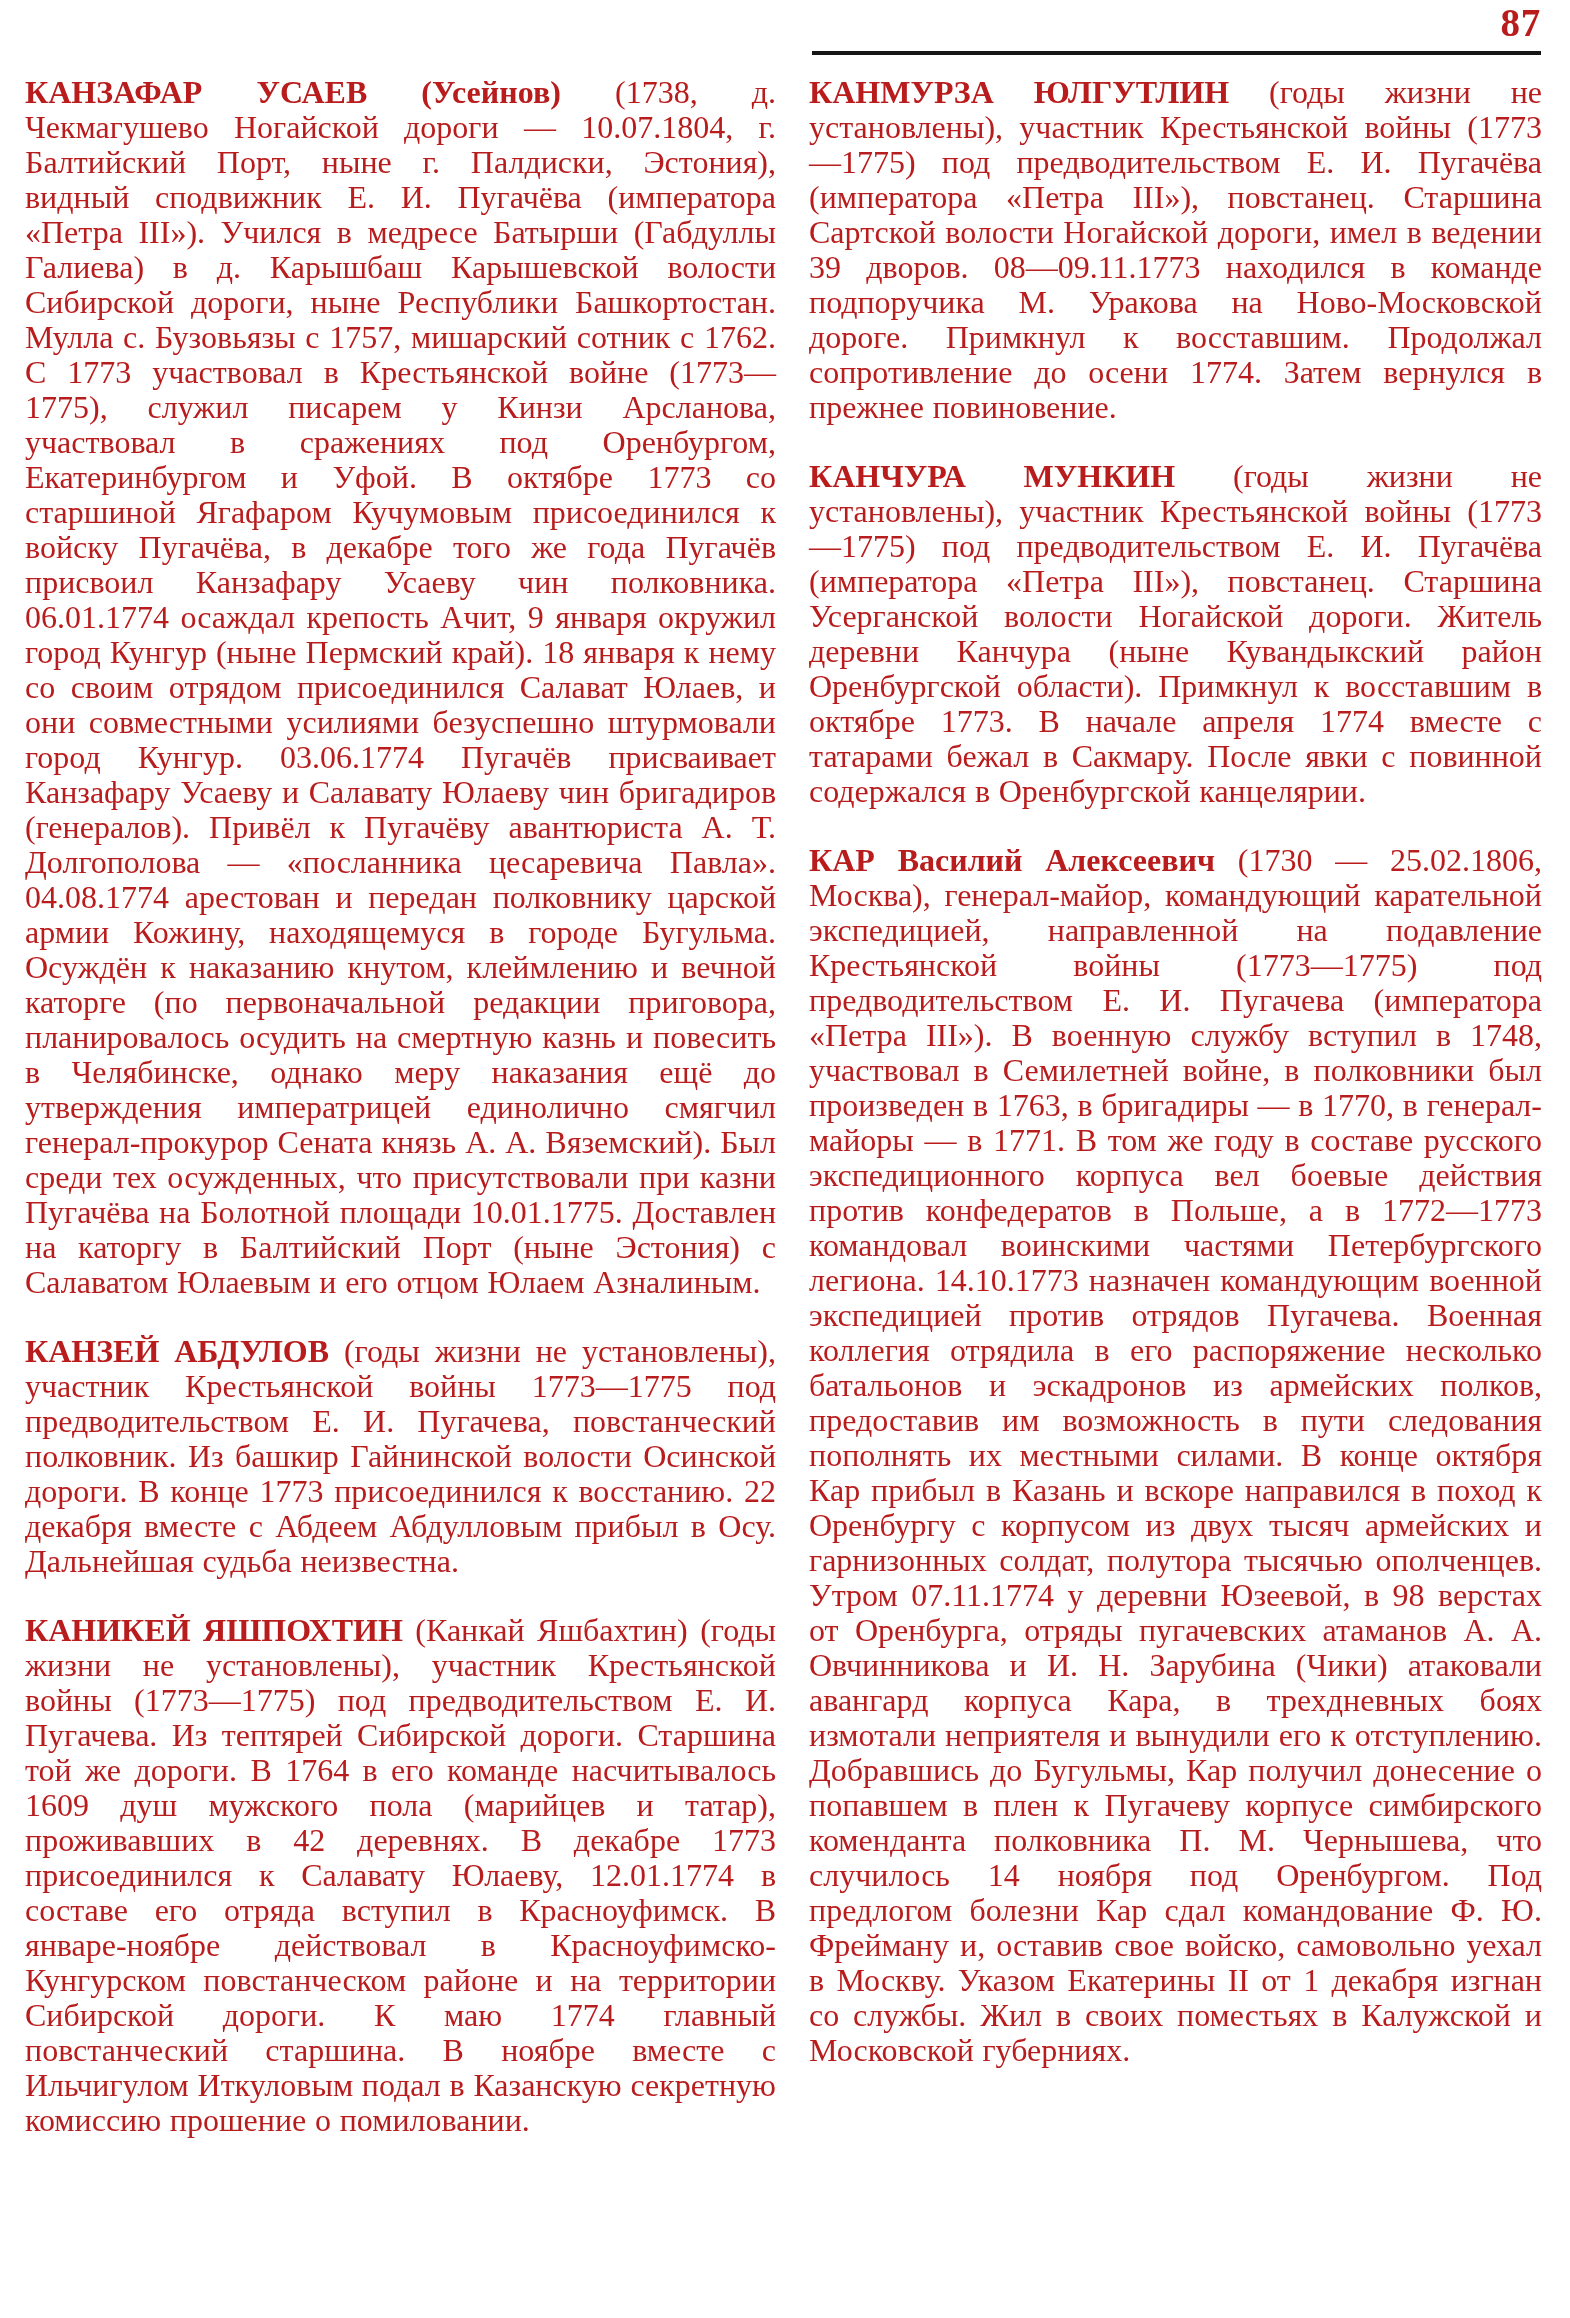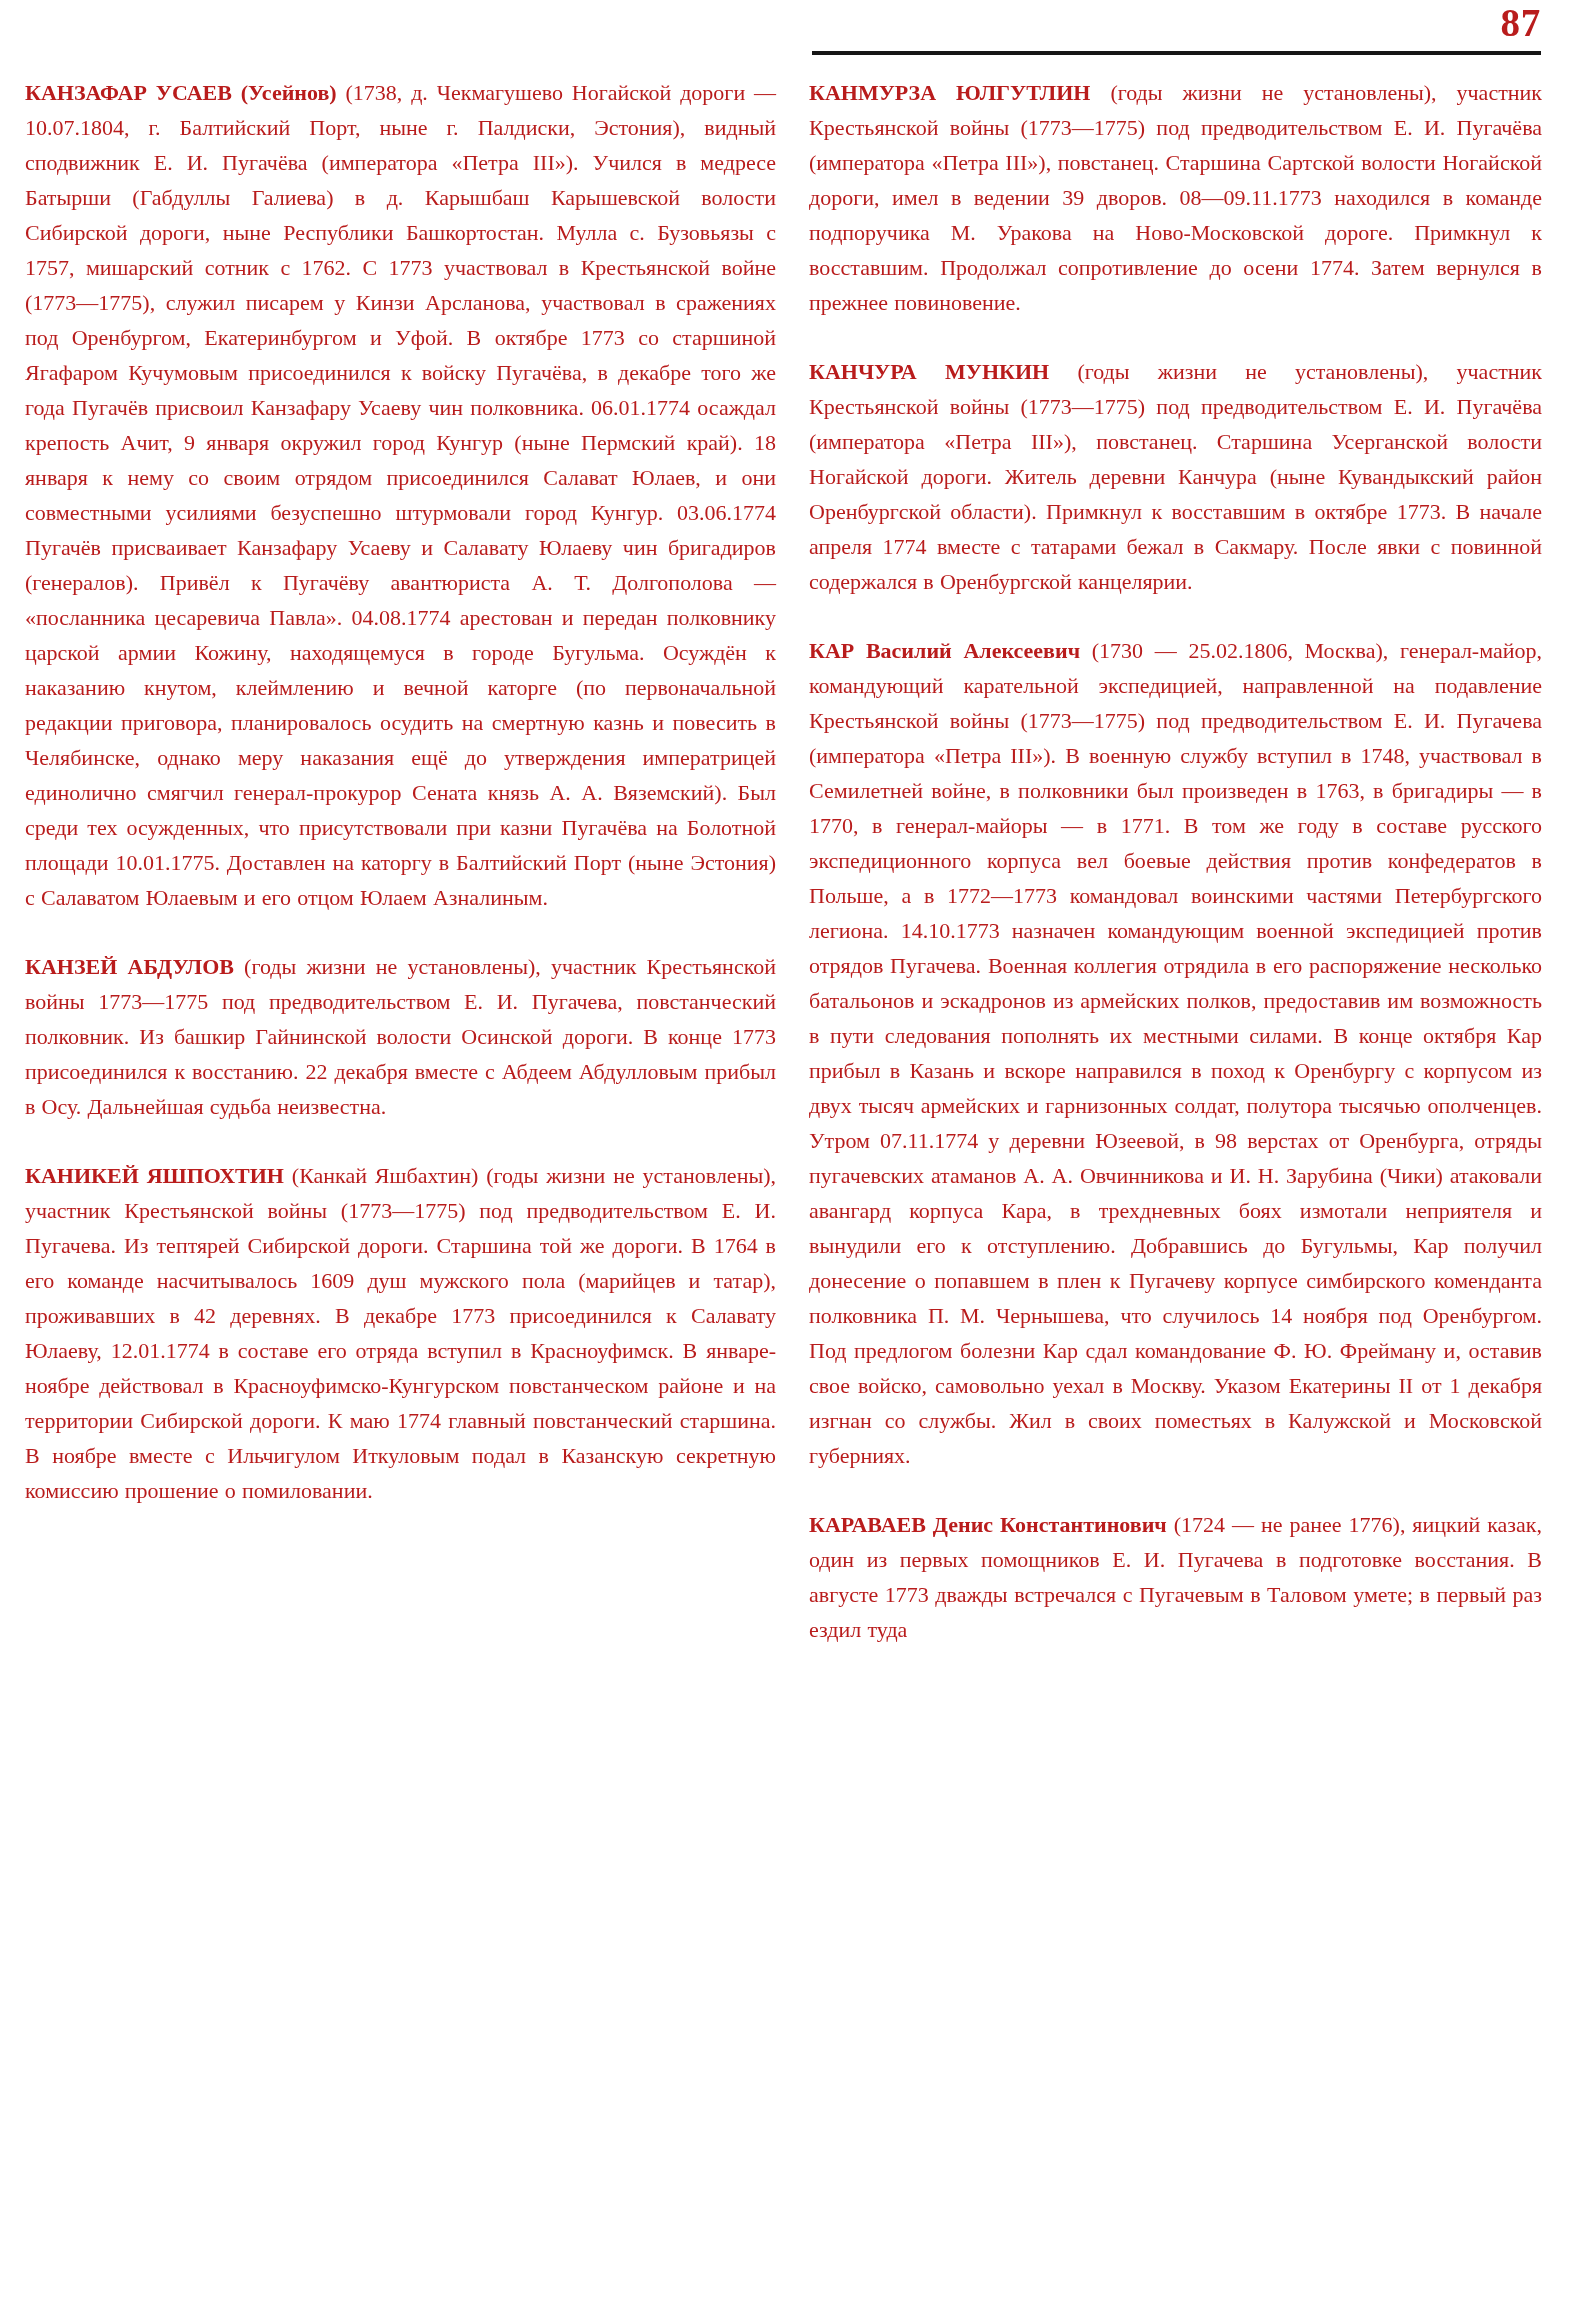--- a/index.html
+++ b/index.html
@@ -35,21 +35,21 @@
     left: 25px;
     display: flex;
     gap: 33px;
     align-items: flex-start;
   }
   .column { display: block; }
   .column-left  { width: 751px; }
   .column-right { width: 733px; }
   .entry {
     margin: 0;
-    font-size: 22px;
+    font-size: 32px;
     line-height: 35px;
     text-align: justify;
     text-justify: inter-word;
     word-spacing: 0.7px;
   }
   .entry + .entry { margin-top: 34px; }
   .entry-headword { font-weight: bold; }
 </style>
 </head>
 <body>
@@ -73,20 +73,19 @@
     </div>
 
     <div class="column column-right">
 
       <p class="entry"><b class="entry-headword">КАНМУРЗА ЮЛГУТЛИН</b> <span>(годы жизни не установлены), участник Крестьянской войны (1773—1775) под предводительством Е. И. Пугачёва (императора «Петра III»), повстанец. Старшина Сартской волости Ногайской дороги, имел в ведении 39 дворов. 08—09.11.1773 находился в команде подпоручика М. Уракова на Ново-Московской дороге. Примкнул к восставшим. Продолжал сопротивление до осени 1774. Затем вернулся в прежнее повиновение.</span></p>
 
       <p class="entry"><b class="entry-headword">КАНЧУРА МУНКИН</b> <span>(годы жизни не установлены), участник Крестьянской войны (1773—1775) под предводительством Е. И. Пугачёва (императора «Петра III»), повстанец. Старшина Усерганской волости Ногайской дороги. Житель деревни Канчура (ныне Кувандыкский район Оренбургской области). Примкнул к восставшим в октябре 1773. В начале апреля 1774 вместе с татарами бежал в Сакмару. После явки с повинной содержался в Оренбургской канцелярии.</span></p>
 
       <p class="entry"><b class="entry-headword">КАР Василий Алексеевич</b> <span>(1730 — 25.02.1806, Москва), генерал-майор, командующий карательной экспедицией, направленной на подавление Крестьянской войны (1773—1775) под предводительством Е. И. Пугачева (императора «Петра III»). В военную службу вступил в 1748, участвовал в Семилетней войне, в полковники был произведен в 1763, в бригадиры — в 1770, в генерал-майоры — в 1771. В том же году в составе русского экспедиционного корпуса вел боевые действия против конфедератов в Польше, а в 1772—1773 командовал воинскими частями Петербургского легиона. 14.10.1773 назначен командующим военной экспедицией против отрядов Пугачева. Военная коллегия отрядила в его распоряжение несколько батальонов и эскадронов из армейских полков, предоставив им возможность в пути следования пополнять их местными силами. В конце октября Кар прибыл в Казань и вскоре направился в поход к Оренбургу с корпусом из двух тысяч армейских и гарнизонных солдат, полутора тысячью ополченцев. Утром 07.11.1774 у деревни Юзеевой, в 98 верстах от Оренбурга, отряды пугачевских атаманов А. А. Овчинникова и И. Н. Зарубина (Чики) атаковали авангард корпуса Кара, в трехдневных боях измотали неприятеля и вынудили его к отступлению. Добравшись до Бугульмы, Кар получил донесение о попавшем в плен к Пугачеву корпусе симбирского коменданта полковника П. М. Чернышева, что случилось 14 ноября под Оренбургом. Под предлогом болезни Кар сдал командование Ф. Ю. Фрейману и, оставив свое войско, самовольно уехал в Москву. Указом Екатерины II от 1 декабря изгнан со службы. Жил в своих поместьях в Калужской и Московской губерниях.</span></p>
 
-      <p class="entry"><b class="entry-headword">КАРАВАЕВ Денис Константинович</b> <span>(1724 — не ранее 1776), яицкий казак, один из первых помощников Е. И. Пугачева в подготовке восстания. В августе 1773 дважды встречался с Пугачевым в Таловом умете; в первый раз ездил туда</span></p>
 
     </div>
 
   </div>
 
 </div>
 
 
 </body></html>

